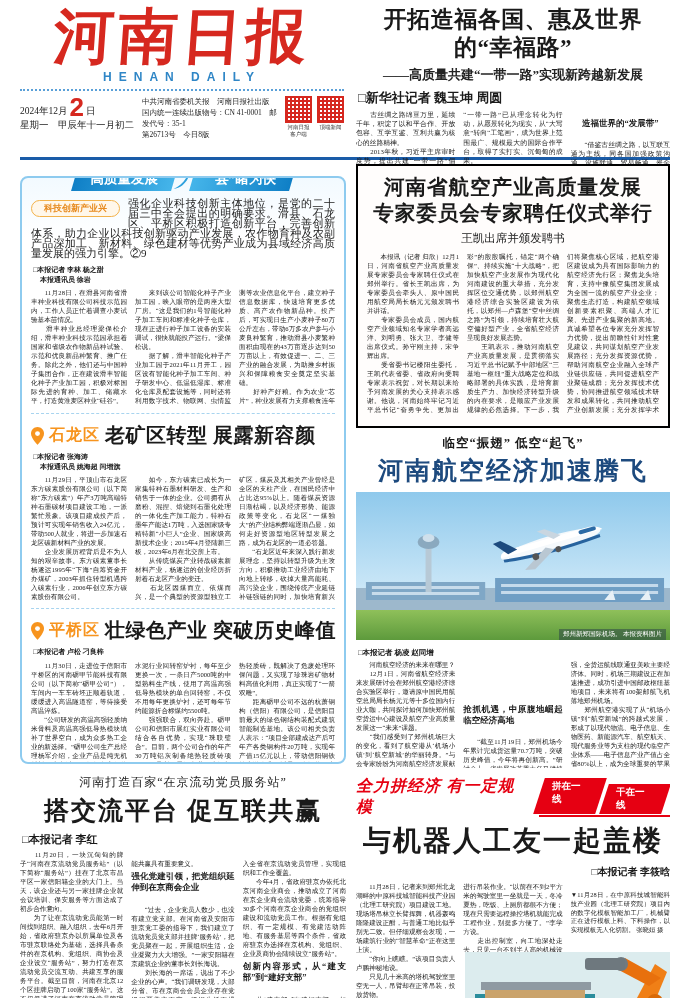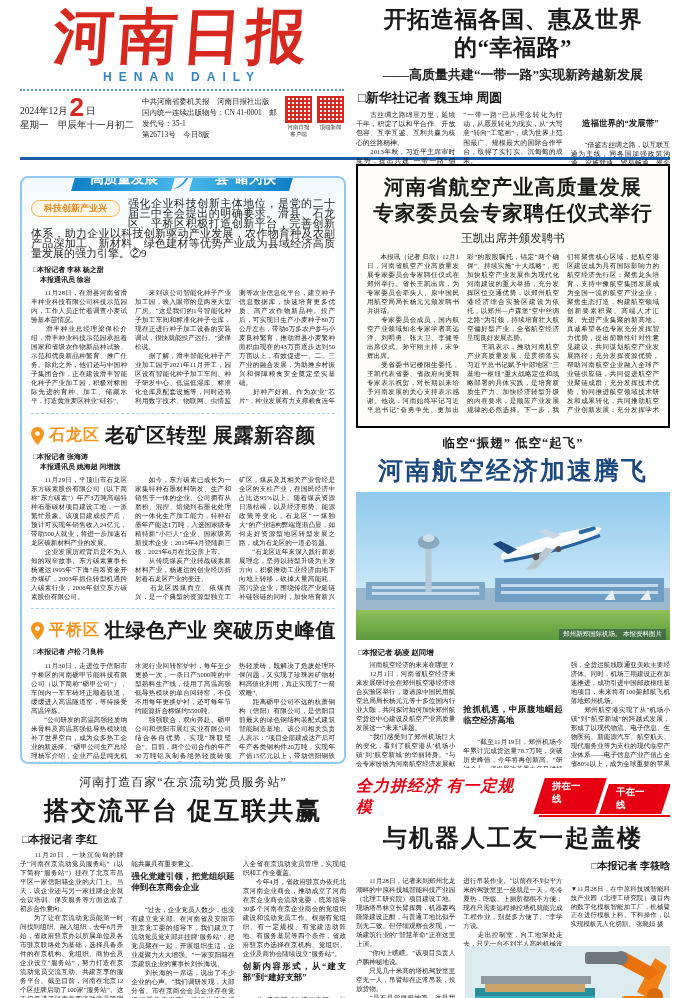--- a/index.html
+++ b/index.html
@@ -75,21 +75,21 @@
   .a-subhead{font-size:8.5px;font-weight:bold;line-height:11px;margin-bottom:2px;margin-top:35px;}
   
   .ebanner{display:flex;align-items:center;justify-content:center;gap:8px;margin:8px 0 2px 0;}
   .eb-text{color:#e60012;font-size:16px;font-weight:900;letter-spacing:1px;font-family:"Liberation Sans",sans-serif;font-style:italic;}
   .eb-badges{display:flex;border-bottom:2px solid #e60012;padding-bottom:1px;}
   .eb-badge{background:#e60012;color:#fff;font-size:9.5px;font-weight:bold;padding:2px 12px;transform:skewX(-18deg);margin-right:4px;}
   .eb-badge span{display:inline-block;transform:skewX(18deg);}
   .eb-badge.b2{margin-top:6px;}
   
   .robot{margin-top:4px;position:relative;}
-  .r-title{font-size:24px;font-weight:900;text-align:center;letter-spacing:2px;}
+  .r-title{font-size:28px;font-weight:900;text-align:center;letter-spacing:2px;}
   .r-byline{font-size:10px;font-weight:bold;margin:5px 0 3px 2px;text-align:right;}
   .r-cols{display:flex;gap:8px;}
   .r-col{flex:1;font-size:6.6px;line-height:9px;text-align:justify;white-space:pre-line;height:168px;overflow:hidden;}
   .r-cap{font-size:6.4px;line-height:8.8px;text-align:justify;white-space:pre-line;color:#222;}
   .photo2{position:absolute;right:0;bottom:0;width:205px;height:98px;}
 </style>
 </head>
 <body>
 
 <div class="page">

